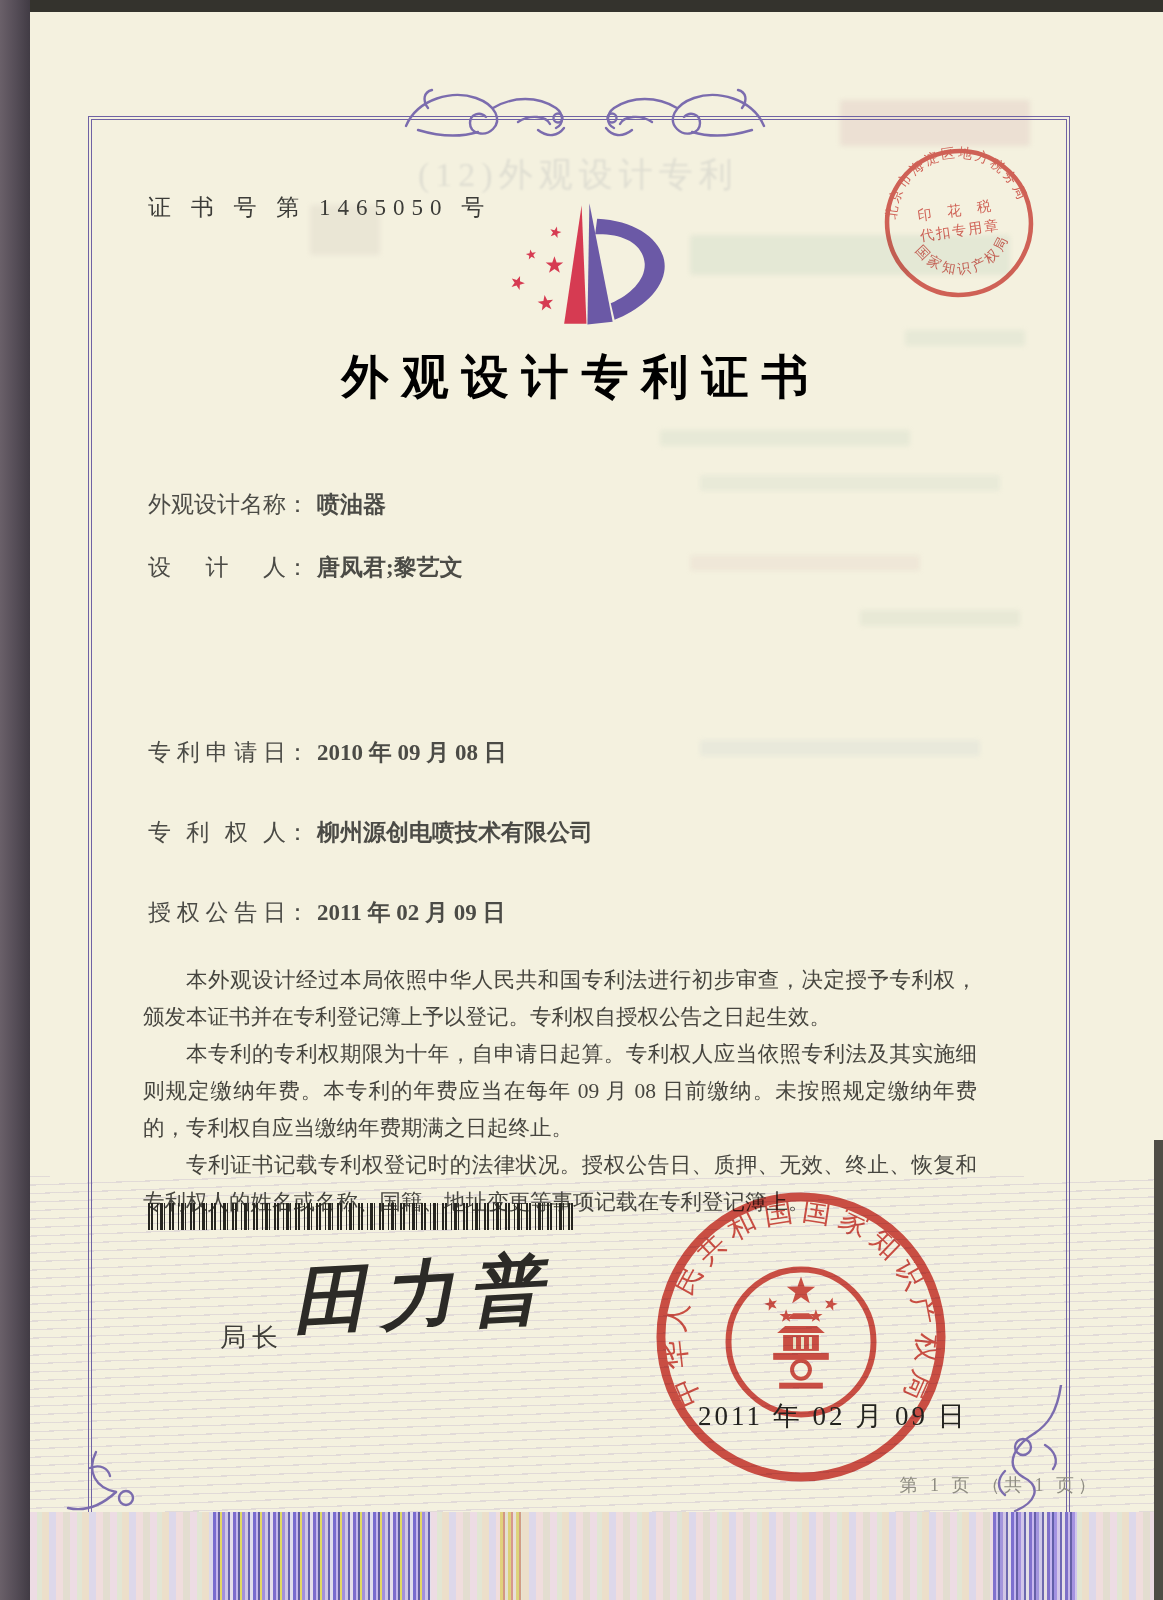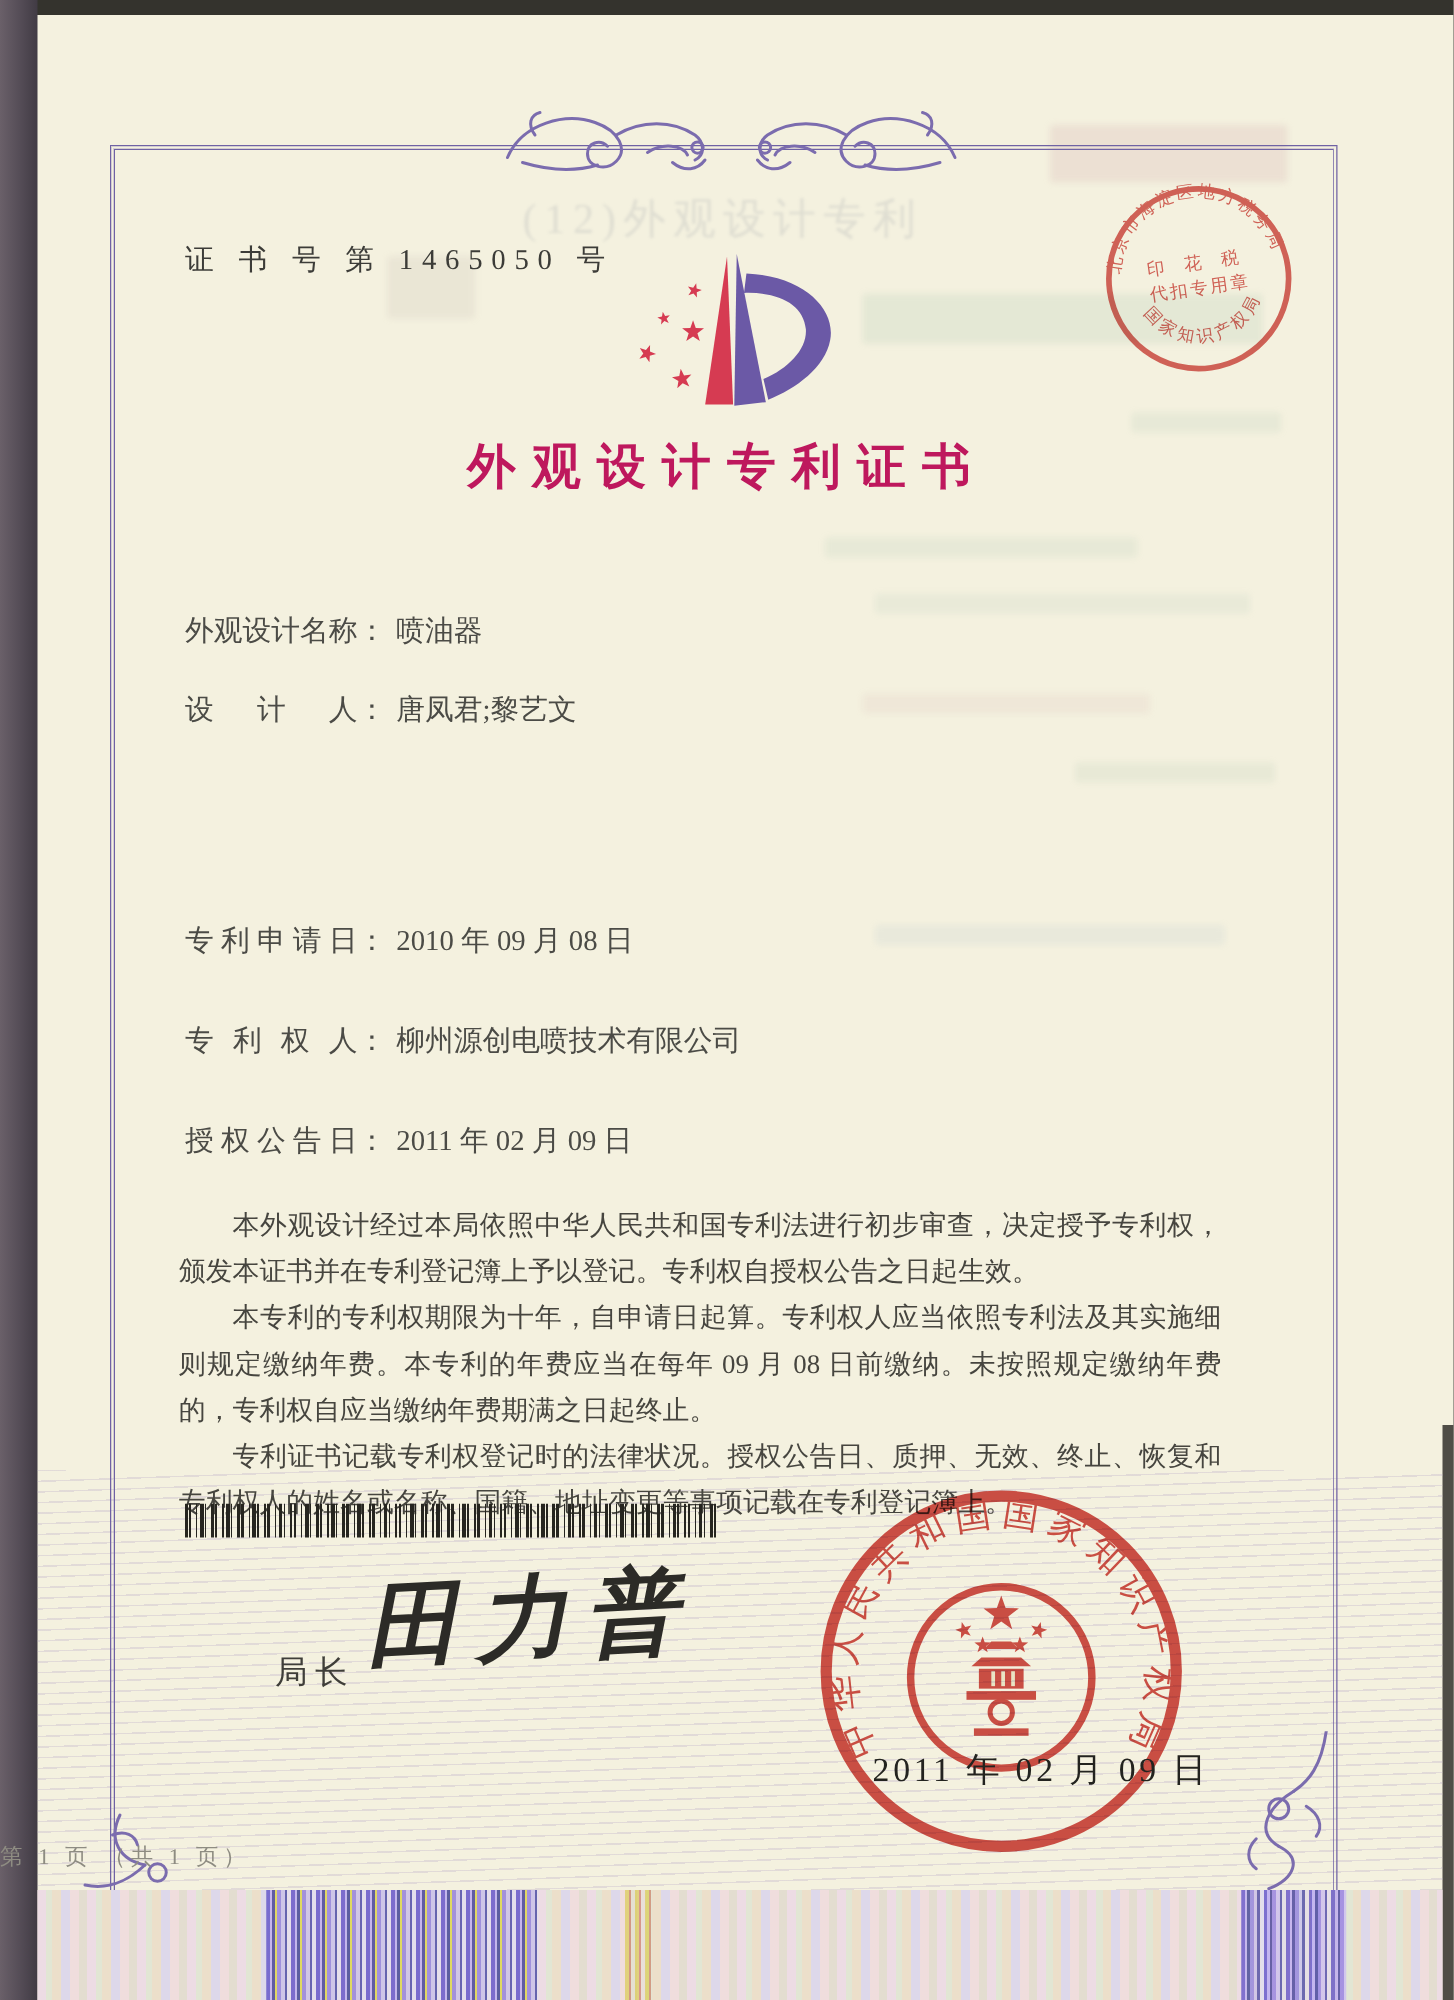--- a/index.html
+++ b/index.html
@@ -15,45 +15,45 @@
          border-top:4px double #6f62a4;border-left:4px double #6f62a4;border-right:4px double #6f62a4;}
   .ornament{stroke:#7b6cae;fill:none;stroke-width:2.4;stroke-linecap:round;}
   
   .guilloche{left:30px;top:1176px;width:1124px;height:336px;
              background:repeating-linear-gradient(178deg,rgba(182,166,198,.30) 0 1.2px,rgba(0,0,0,0) 1.2px 8.5px);}
   
   .cert-number{left:120px;top:192px;font-size:23px;letter-spacing:7px;color:#3c3c38;margin-left:28px;}
   .ghost-title{left:418px;top:152px;font-size:34px;letter-spacing:6px;color:#8d939e;opacity:.20;filter:blur(1.2px);}
   .logo{left:478px;top:180px;width:215px;height:165px;}
   .tax-stamp{left:878px;top:142px;width:162px;height:162px;transform:rotate(-8deg);opacity:.88;mix-blend-mode:multiply;}
-  .doc-title{left:0;top:346px;width:1163px;text-align:center;font-size:39px;font-weight:700;
-             letter-spacing:13px;color:#be185d;}
+  .doc-title{left:0;top:346px;width:1163px;text-align:center;font-size:47px;font-weight:700;
+             letter-spacing:13px;color:#000000;}
   
   .field-row{left:148px;font-size:23px;color:#4b4b46;white-space:nowrap;}
   .field-label{display:inline-block;width:138px;text-align:justify;text-align-last:justify;}
   .field-colon{display:inline-block;}
-  .field-value{margin-left:8px;}
+  .field-value{margin-left:8px;font-weight:bold;}
   
   .paragraphs{left:143px;top:936px;width:834px;font-size:21.5px;line-height:37px;
               text-align:justify;color:#46453f;margin-top:26px;}
   .paragraphs p{margin:0;text-indent:2em;}
   
   .barcode{left:148px;top:1203px;width:428px;height:27px;
     background:repeating-linear-gradient(90deg,#26251f 0 2px,transparent 2px 3px,#26251f 3px 5px,
       transparent 5px 9px,#26251f 9px 10px,transparent 10px 12px,#26251f 12px 15px,
       transparent 15px 16px,#26251f 16px 17px,transparent 17px 21px);}
   
   .sig-role{left:220px;top:1320px;font-size:26px;letter-spacing:6px;color:#3f3e39;text-align:center;}
   .sig-name{left:292px;top:1246px;font-size:74px;font-weight:700;font-style:italic;
             letter-spacing:14px;color:#2c2b27;transform:rotate(-3deg);}
   
   .seal{left:652px;top:1188px;width:298px;height:298px;opacity:.93;mix-blend-mode:multiply;}
   .seal-date{left:698px;top:1398px;font-size:27px;letter-spacing:3px;color:#23231f;}
   
-  .footer{left:0;top:1473px;width:1100px;text-align:left;font-size:18px;letter-spacing:4px;color:#8e8c82;}
+  .footer{left:0;top:1473px;width:1100px;text-align:right;font-size:18px;letter-spacing:4px;color:#8e8c82;}
   
   .holo{top:1512px;height:88px;}
   .holo-base{left:30px;width:1124px;
     background:repeating-linear-gradient(90deg,#eddce4 0 7px,#e2e6d4 7px 12px,#ecdfca 12px 19px,
       #ddd8ea 19px 26px,#f0dddd 26px 33px,#e3ddd0 33px 40px);}
   .holo-seg1{left:213px;width:218px;opacity:.75;
     background:repeating-linear-gradient(90deg,#5747c5 0 3px,#b9a8f2 3px 5px,#31308f 5px 7px,
       #ded53b 7px 9px,#8a77e0 9px 12px,#c7bdf0 12px 15px,#3c3ba3 15px 17px,#e4e0ee 17px 20px);}
   .holo-seg2{left:500px;width:22px;opacity:.6;
     background:repeating-linear-gradient(90deg,#d8c93c 0 3px,#c86a50 3px 5px,#e6e2d2 5px 8px);}

